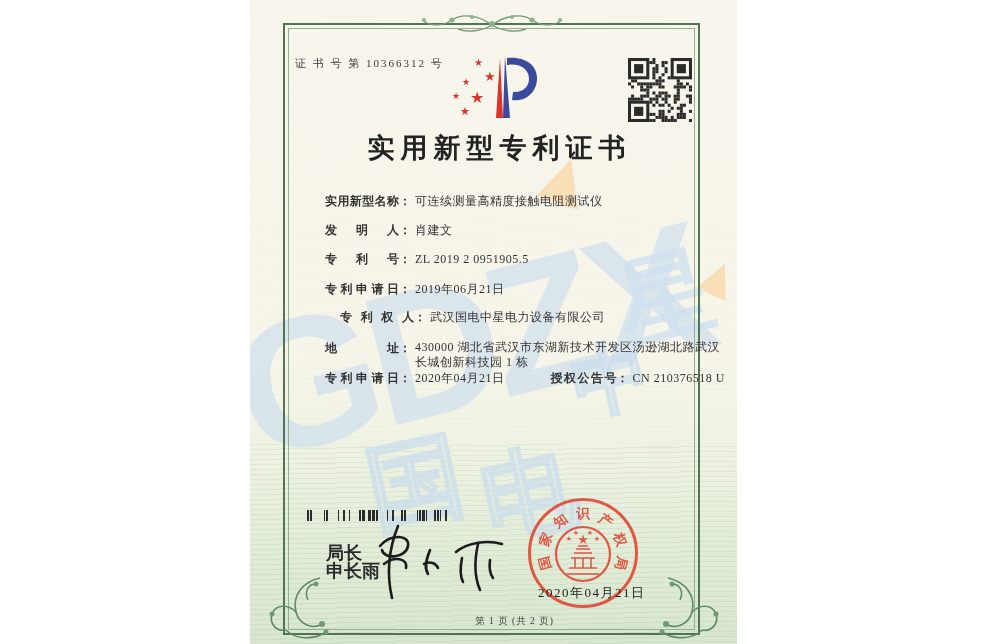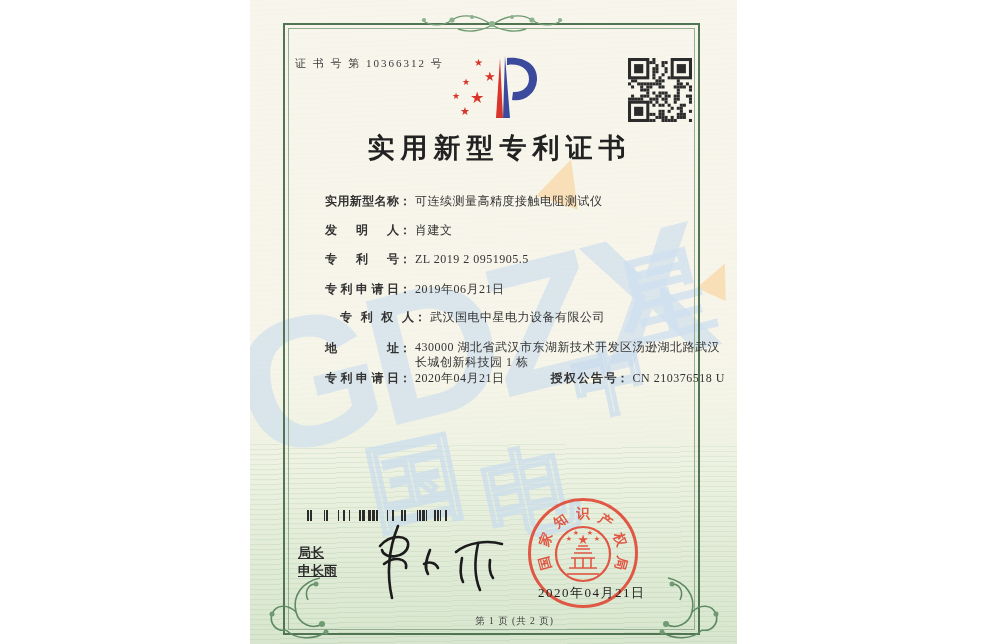--- a/index.html
+++ b/index.html
@@ -25,22 +25,22 @@
   .lbl{display:inline-block;width:74px;text-align:justify;text-align-last:justify;
     font-weight:600;color:#333;vertical-align:top;}
   .colon{font-weight:600;color:#333;}
   .val{color:#333;margin-left:4px;letter-spacing:0.5px;}
   .addr-val{display:inline-block;width:330px;white-space:normal;line-height:15px;vertical-align:top;}
   .lbl2{display:inline-block;width:66px;text-align:justify;text-align-last:justify;
     font-weight:600;color:#333;}
   .body-text{position:absolute;left:55px;top:388px;width:392px;font-size:11.4px;
     line-height:13.6px;font-style:italic;color:#3e3e3e;text-align:justify;}
   .body-text p{margin:0 0 2px 0;text-indent:2em;}
-  .officials{position:absolute;left:48px;top:544px;font-family:"Liberation Sans",sans-serif;
-    font-size:13px;font-weight:bold;color:#2b2b2b;line-height:18px;text-decoration:underline;}
+  .officials{position:absolute;left:76px;top:544px;font-family:"Liberation Sans",sans-serif;
+    font-size:18px;font-weight:bold;color:#2b2b2b;line-height:18px;}
   .footer{position:absolute;left:0;right:0;top:615px;text-align:center;font-size:9.5px;
     color:#3c3c3c;letter-spacing:1px;padding-left:42px;}
   .barcode{position:absolute;left:57px;top:510px;}
   .qr{position:absolute;left:378px;top:58px;}
   .logo{position:absolute;left:200px;top:50px;}
   .star{position:absolute;color:#d9352a;line-height:1;}
   .sig{position:absolute;left:122px;top:518px;}
   .seal{position:absolute;left:278px;top:498px;width:110px;height:110px;opacity:.88;
     mix-blend-mode:multiply;}
   .seal-ring{position:absolute;inset:0;border:3px solid #e0432f;border-radius:50%;}

